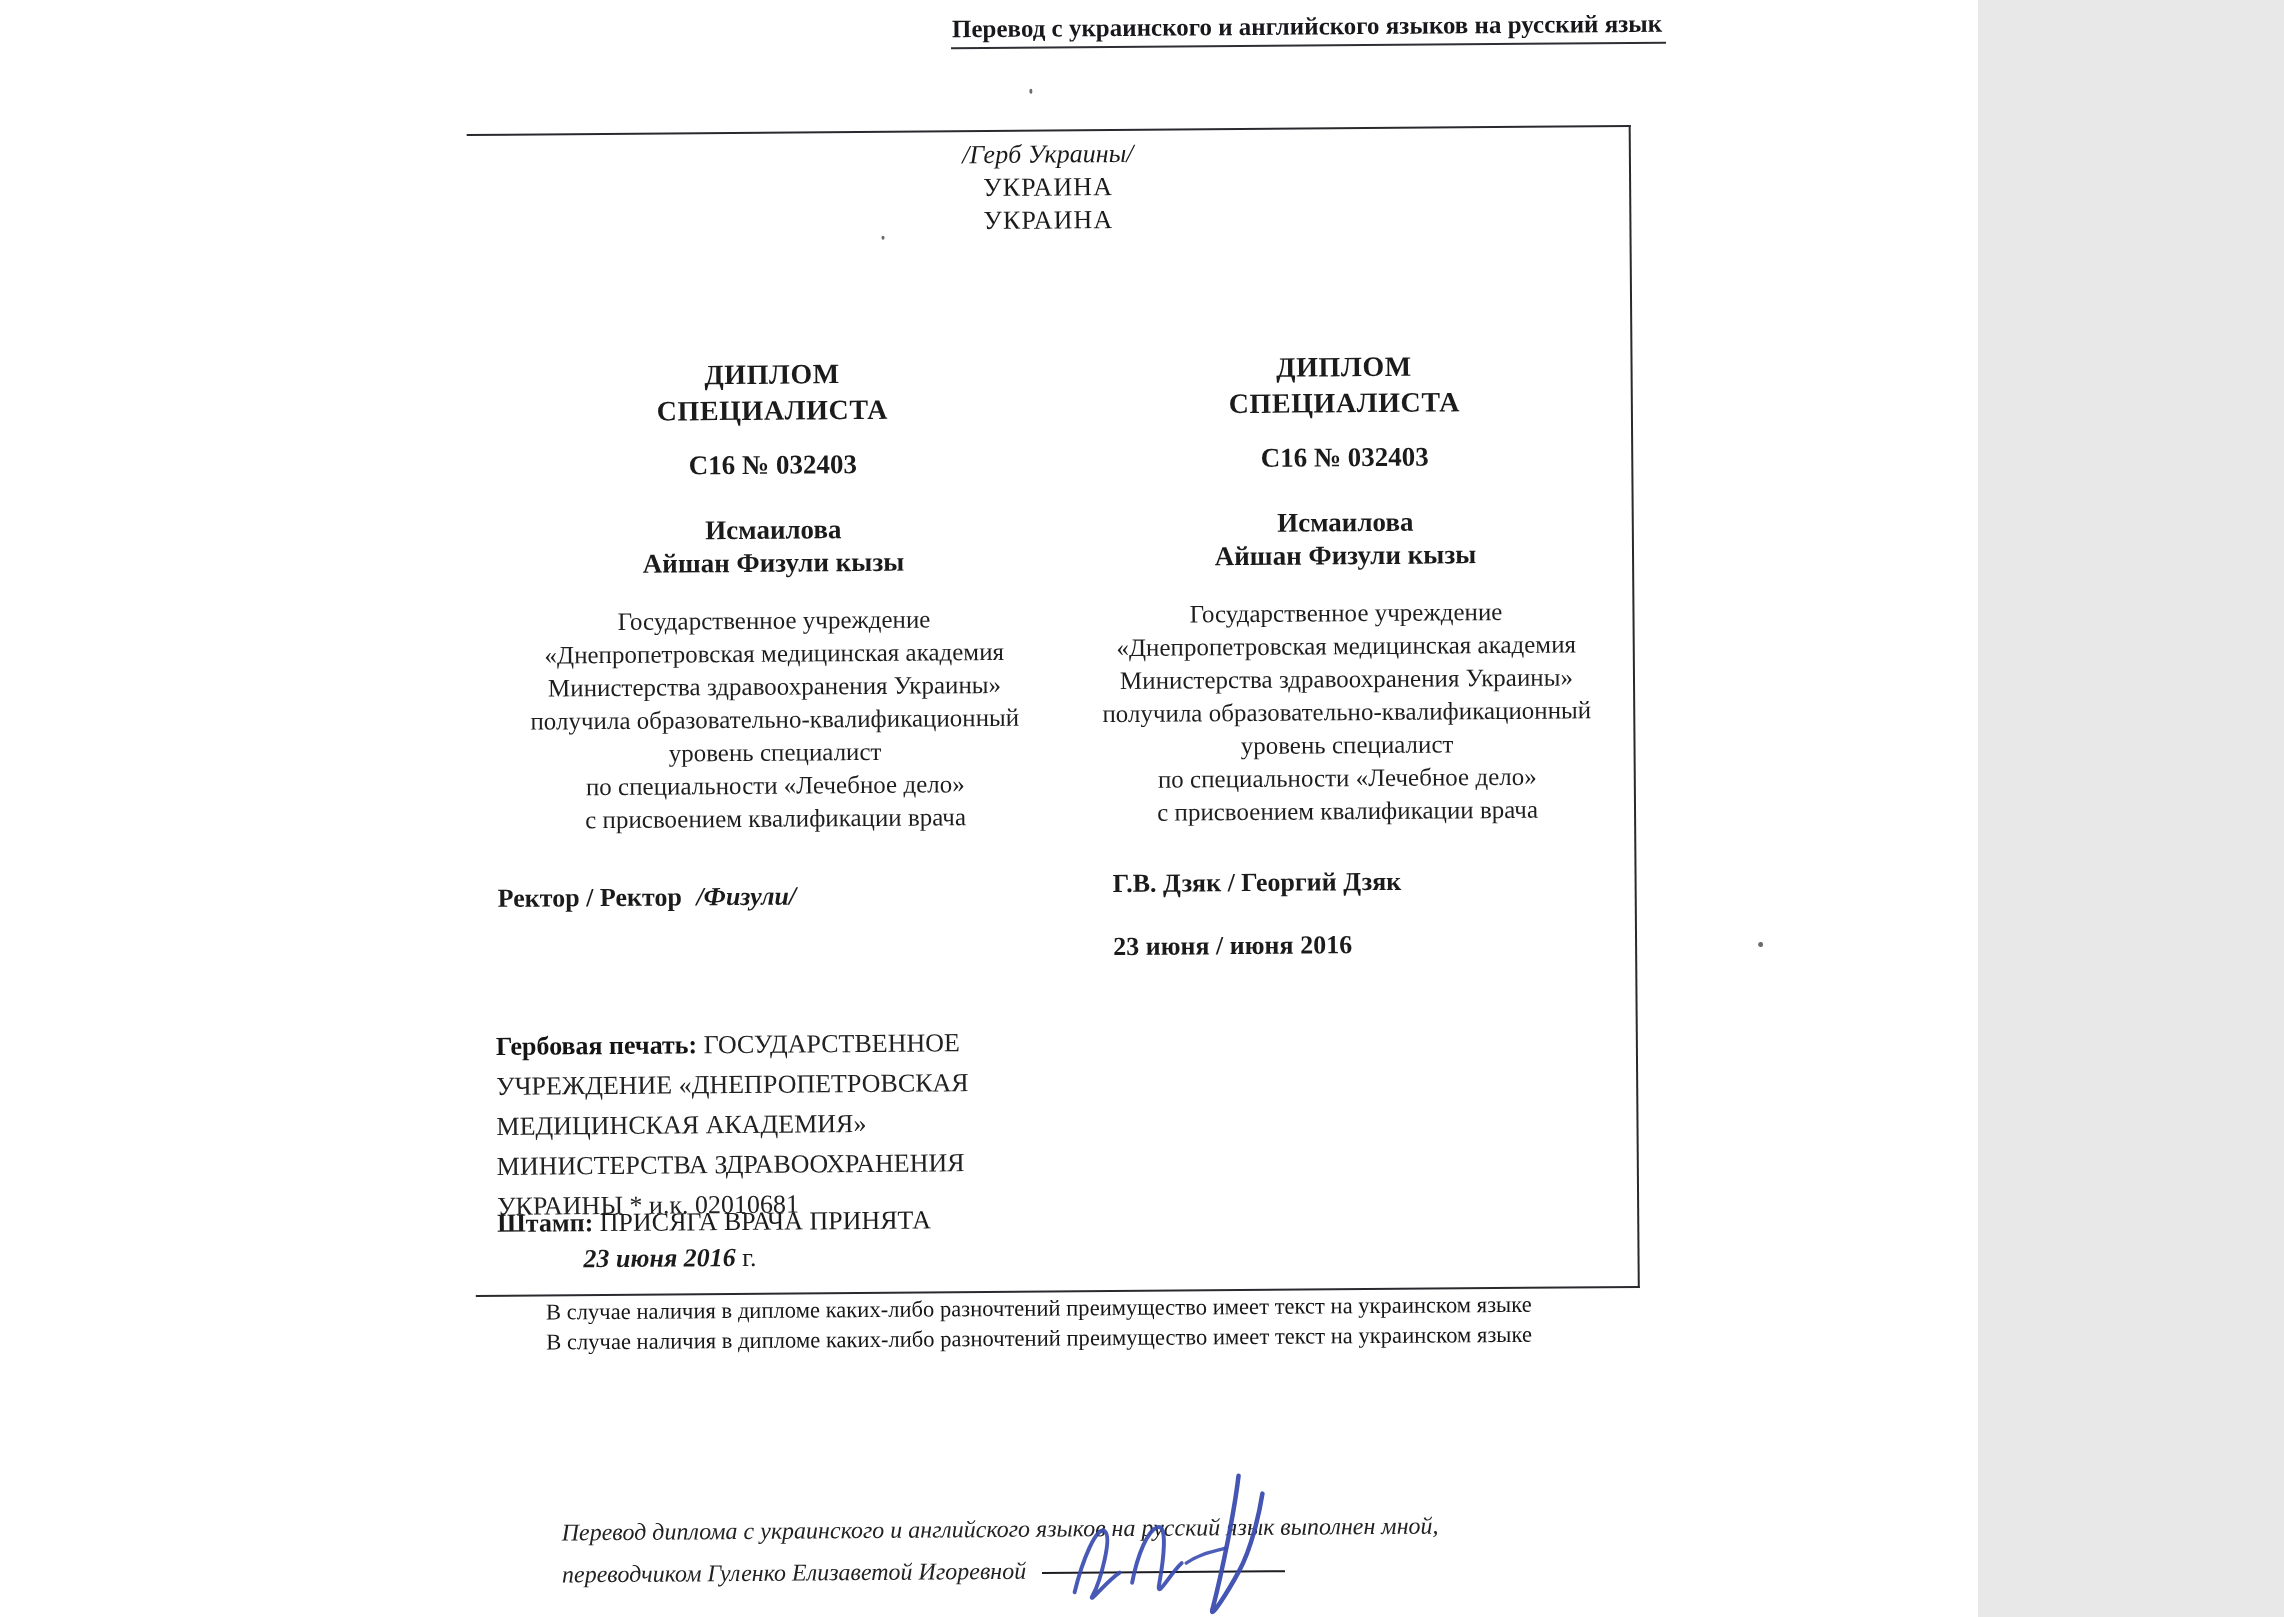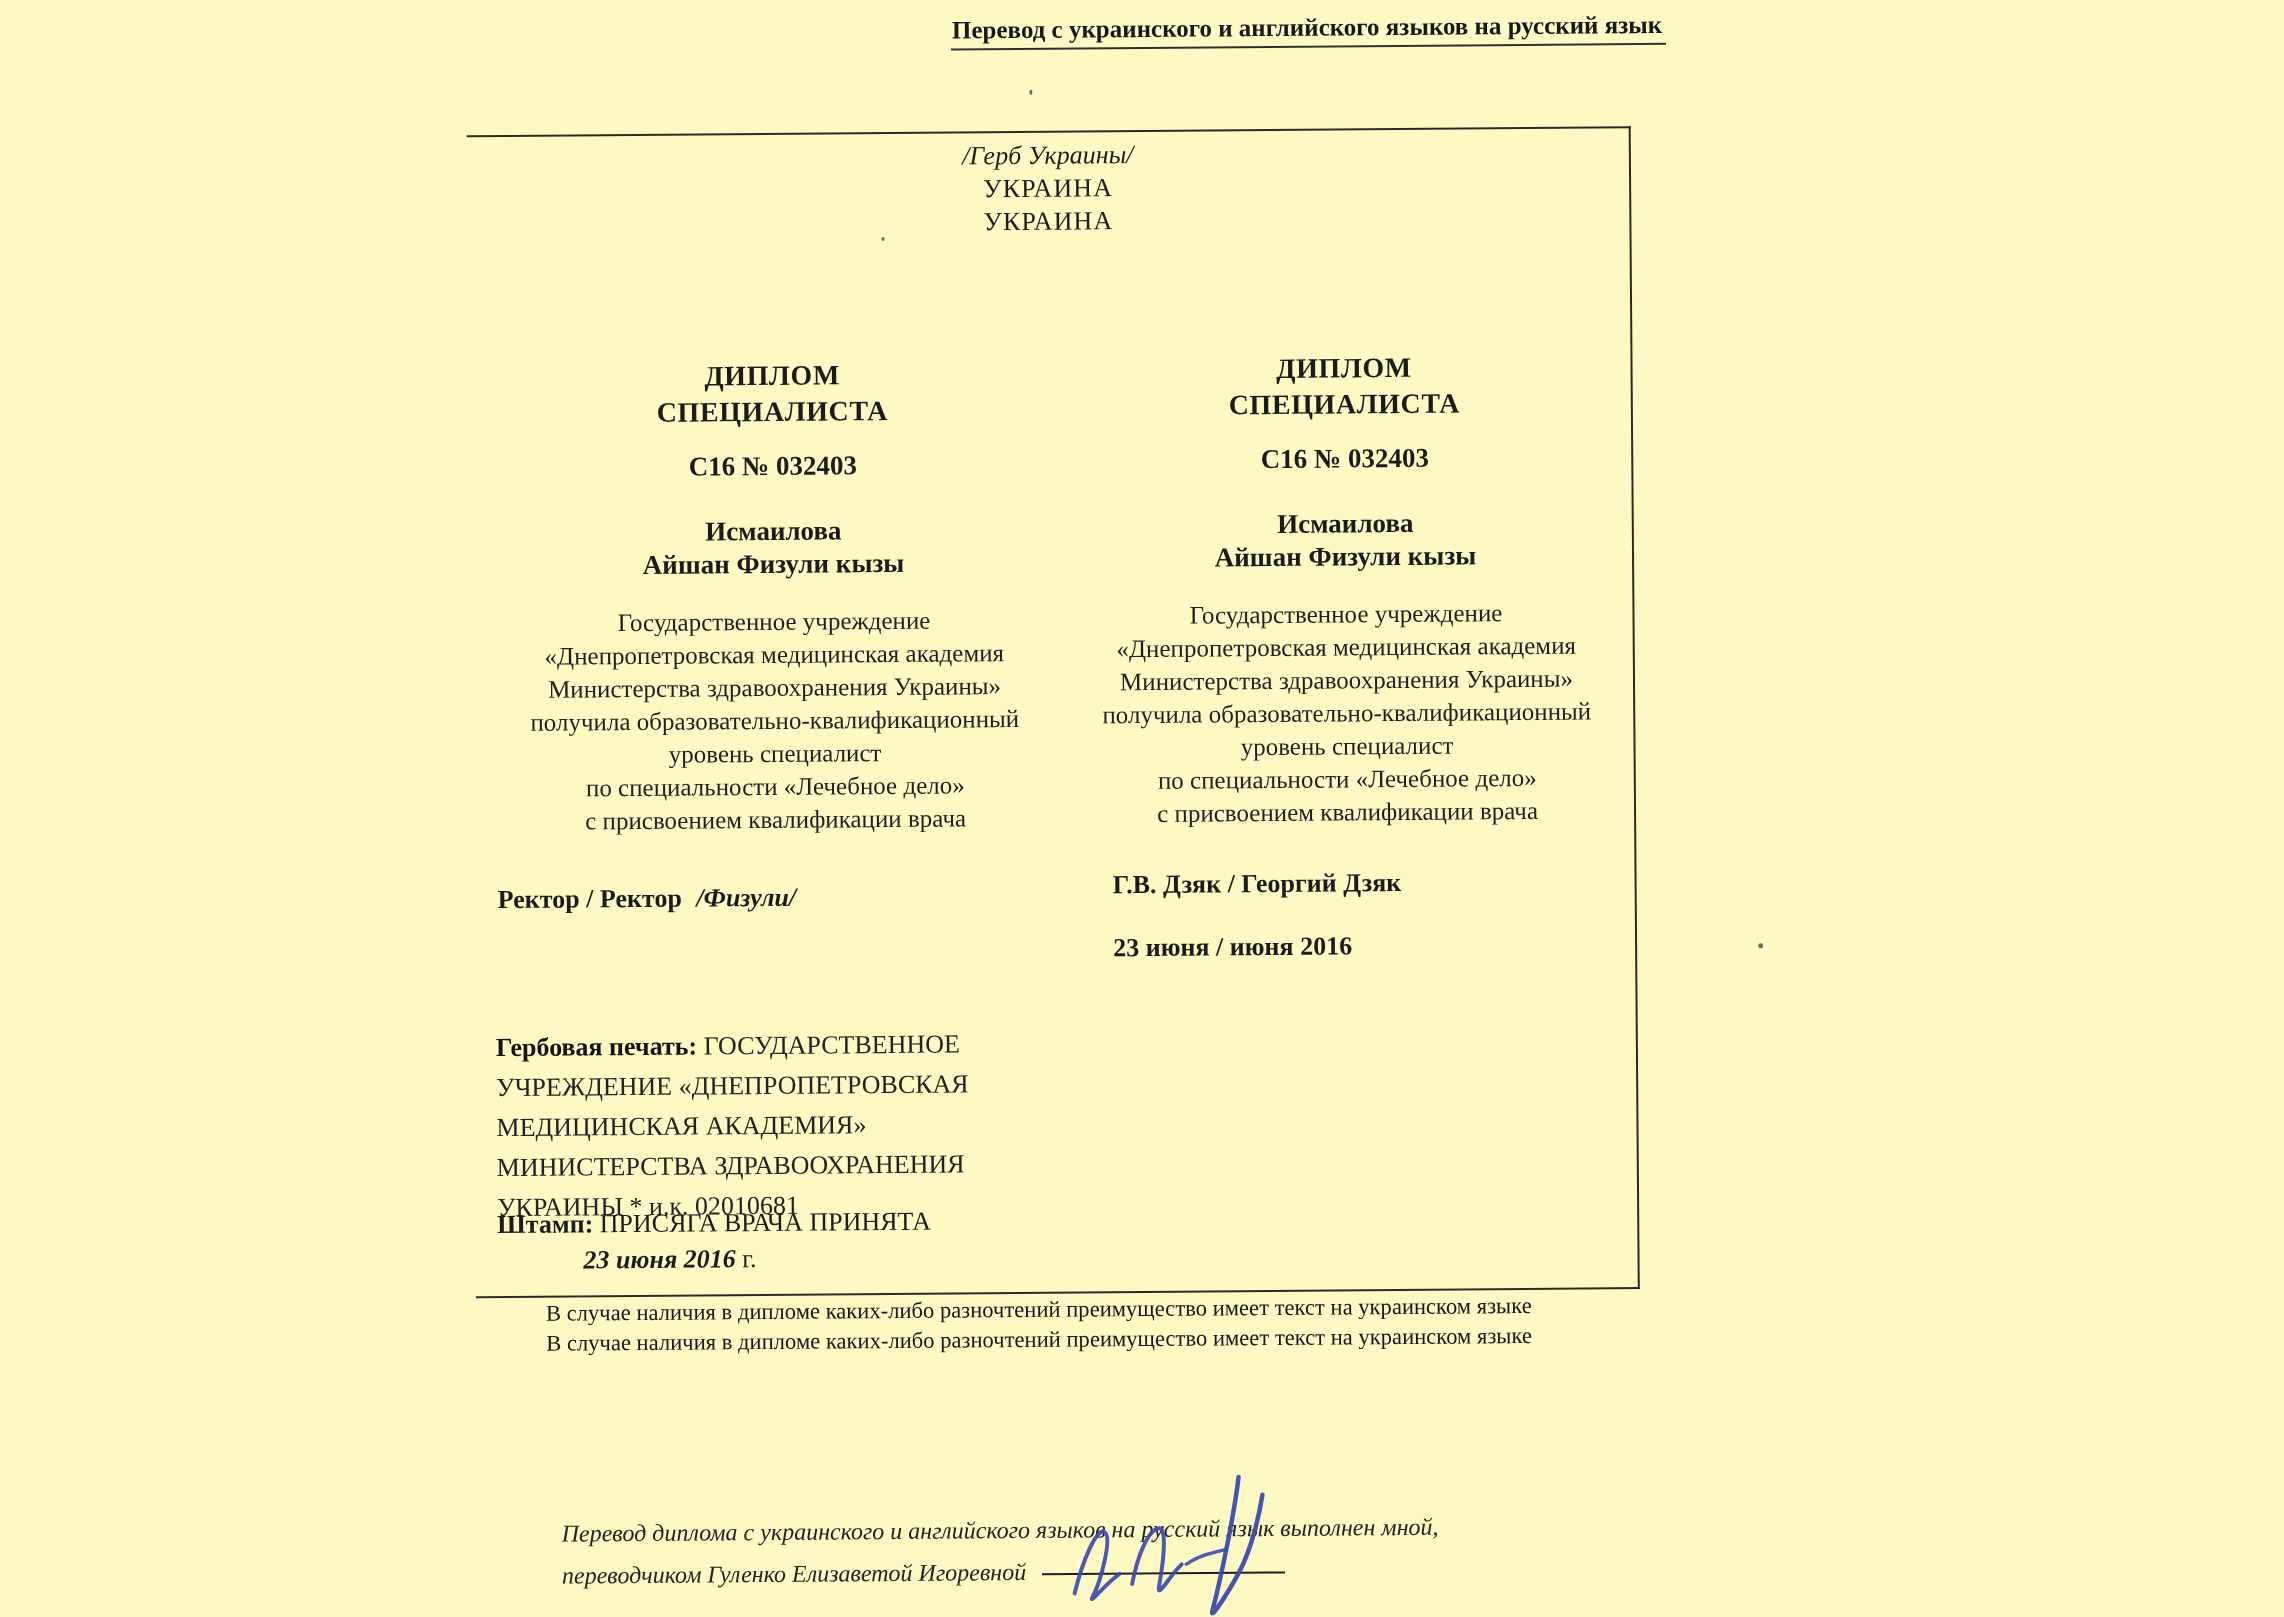--- a/index.html
+++ b/index.html
@@ -1,19 +1,19 @@
 <!DOCTYPE html>
 <html lang="ru" style="font-size:9px"><head>
 <meta charset="utf-8">
 <style>
   html,body{margin:0;padding:0;background:#e8e8e8;}
   .page{
     position:relative;
-    width:2284px;height:1617px;
-    background:#fef9c3;
+    width:1978px;height:1617px;
+    background:#ffffff;
     overflow:hidden;
     font-family:"Liberation Serif","DejaVu Serif",serif;
     color:#1b1b1b;
     text-decoration:underline;
   }
   .skew{
     position:absolute;inset:0;
     transform:rotate(-0.45deg);
     transform-origin:50% 50%;
   }

